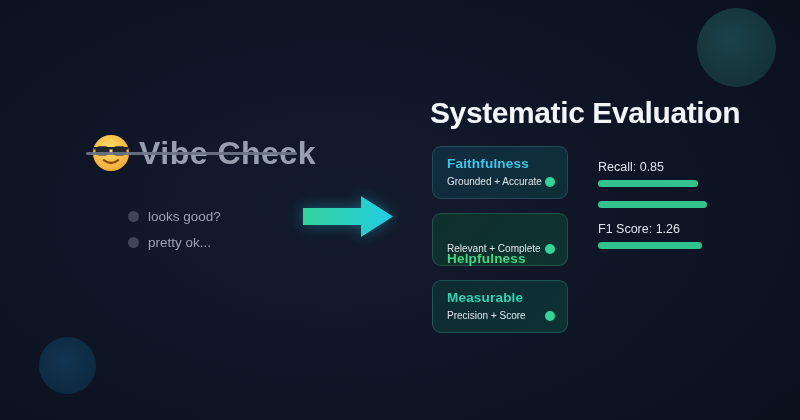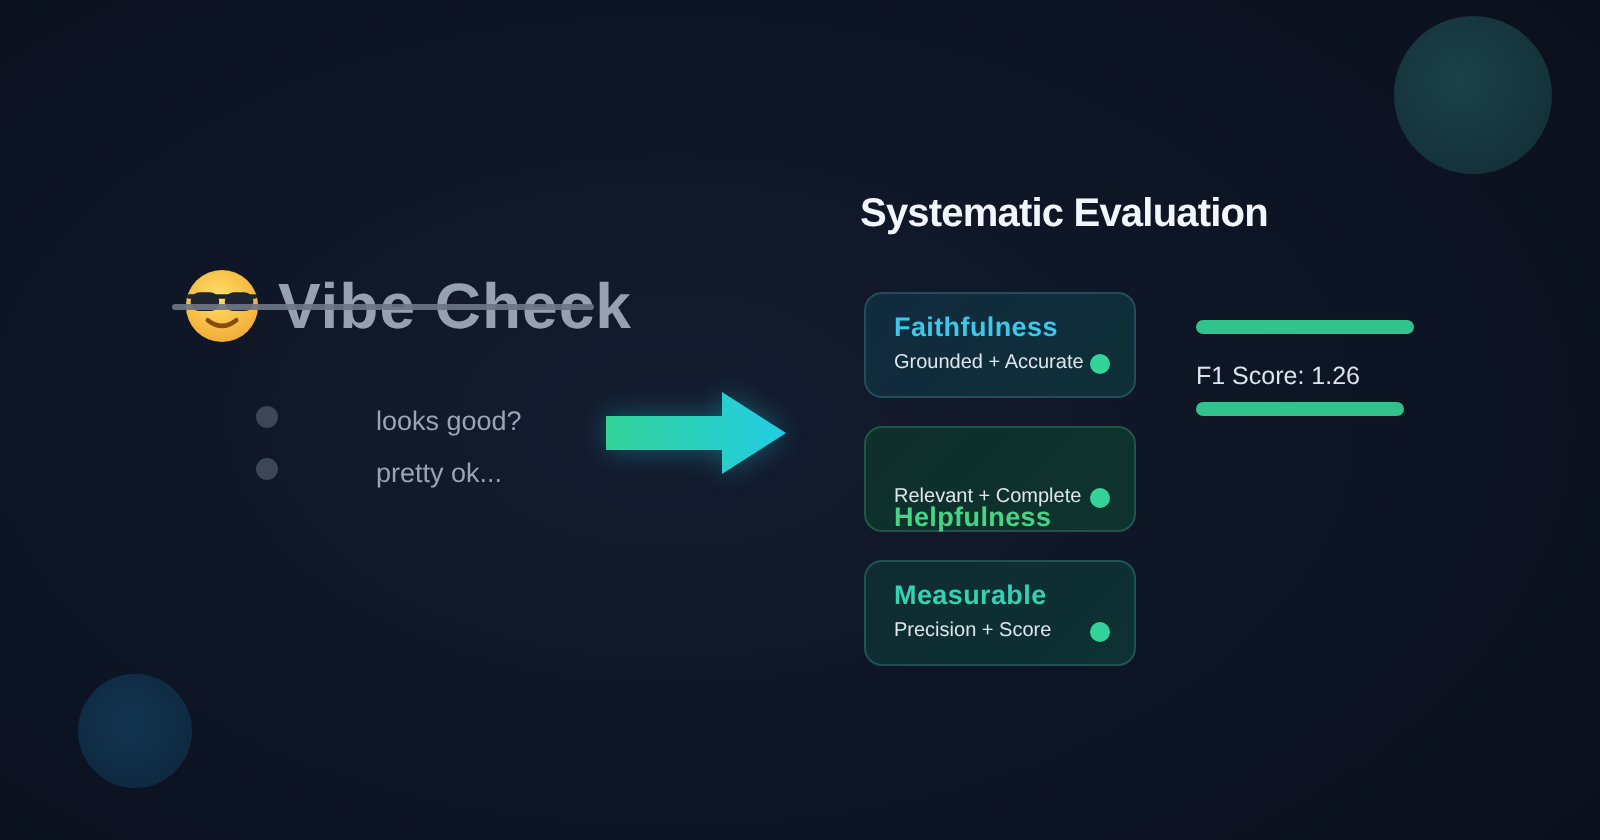--- a/index.html
+++ b/index.html
@@ -15,30 +15,30 @@
   .circle-bl{left:39px;top:337px;width:57px;height:57px;
     background:radial-gradient(circle at 45% 42%, #123450 0%, #0e2940 78%);}
 
   
   .vibe-wrap{position:absolute;left:92px;top:134px;display:flex;align-items:center;gap:9px;}
   .vibe-emoji{width:38px;height:38px;flex:0 0 auto;}
   .vibe-title{font-size:32px;font-weight:600;color:#97a0ae;letter-spacing:.5px;}
   .strike-line{position:absolute;left:86px;top:152px;width:211px;height:3px;
     background:#6b7585;border-radius:2px;opacity:.92;}
   .vibe-list{position:absolute;left:128px;top:203px;}
-  .vibe-item{display:flex;align-items:flex-start;height:26px;gap:40px;}
+  .vibe-item{display:flex;align-items:center;height:26px;}
   .vibe-dot{width:11px;height:11px;border-radius:50%;background:#3d4657;flex:0 0 auto;}
   .vibe-item span.lbl{margin-left:9px;font-size:13.5px;color:#9aa4b4;}
 
   
   .flow-arrow{position:absolute;left:303px;top:196px;width:90px;height:41px;
     filter:drop-shadow(0 0 7px rgba(34,211,238,0.35));}
 
   
-  .sys-title{position:absolute;left:430px;top:96px;font-size:20px;font-weight:700;
+  .sys-title{position:absolute;left:430px;top:96px;font-size:30px;font-weight:700;
     color:#f2f5fa;letter-spacing:-0.4px;}
   .card{position:absolute;left:432px;width:136px;height:53px;border-radius:9px;box-sizing:border-box;padding-left:17px;}
   .card-1{top:146px;background:linear-gradient(135deg,#112b3f 0%,#0e2f37 100%);
     border:1px solid rgba(86,150,170,0.30);}
   .card-2{top:213px;background:linear-gradient(135deg,#0f2f2b 0%,#0e332e 100%);
     border:1px solid rgba(80,170,140,0.30);}
   .card-3{top:280px;background:linear-gradient(135deg,#0e2c32 0%,#0d3134 100%);
     border:1px solid rgba(70,170,165,0.30);}
   .card-title{position:absolute;left:14px;top:9px;font-size:13.5px;font-weight:700;letter-spacing:.2px;}
   .card-sub{position:absolute;left:14px;top:29px;font-size:10px;color:#dfe5ec;}
@@ -107,19 +107,23 @@
   <span class="card-dot" style="background: rgb(52, 211, 153);"></span>
 </div>
 <div class="card card-3">
   <div class="card-title" style="color: rgb(51, 210, 178);">Measurable</div>
   <div class="card-sub">Precision + Score</div>
   <span class="card-dot" style="background: rgb(52, 211, 153);"></span>
 </div>
 
 <div class="metrics">
   <div class="metric-row">
+    <div class="metric-label">Recall: 0.85</div>
+    <div class="metric-bar" style="background: rgb(50, 194, 142); width: 100px;"></div>
+  </div>
+  <div class="metric-row">
     <div class="metric-bar" style="background: rgb(50, 194, 142); width: 109px;"></div>
   </div>
   <div class="metric-row">
     <div class="metric-label">F1 Score: 1.26</div>
     <div class="metric-bar" style="background: rgb(50, 194, 142); width: 104px;"></div>
   </div>
 </div>
 
 </body></html>

